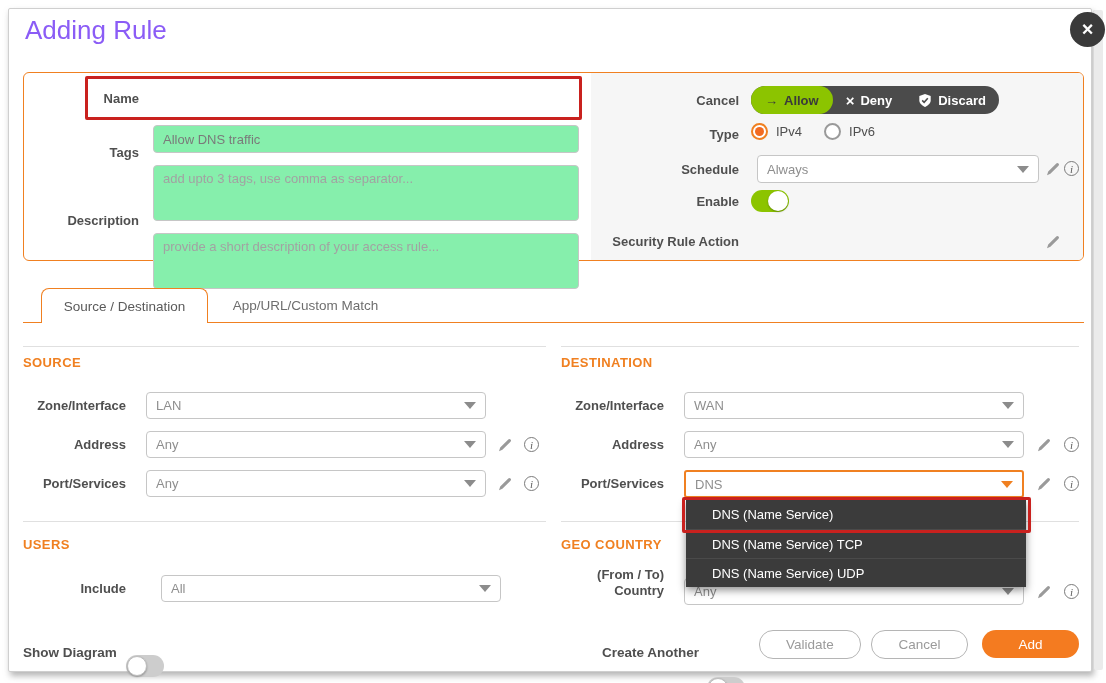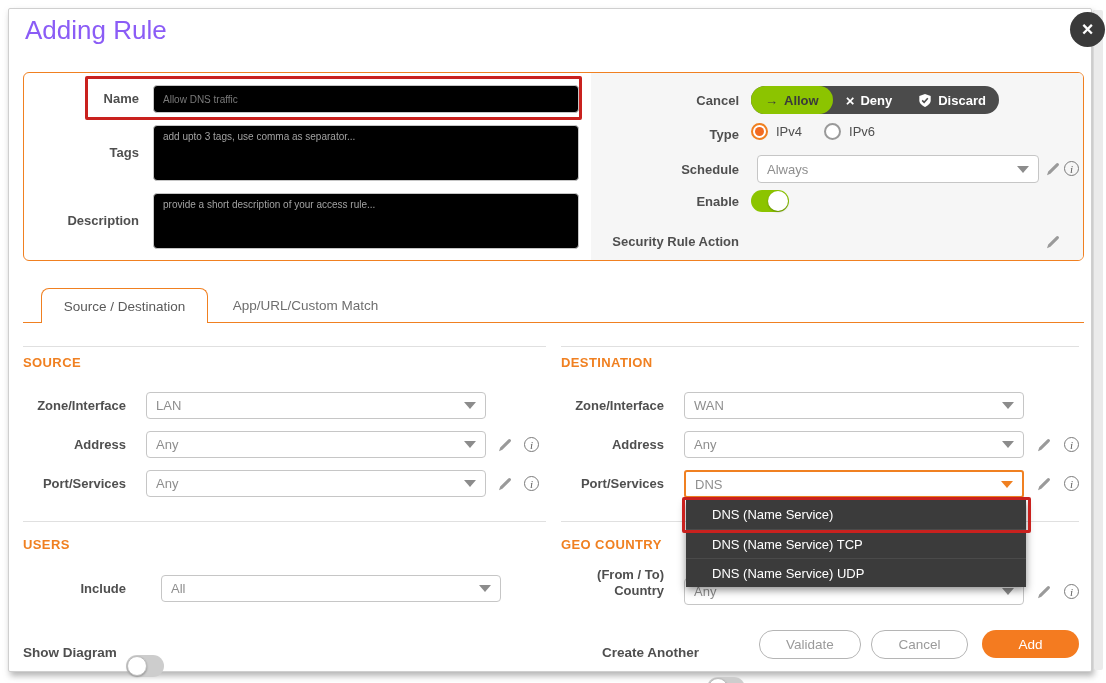--- a/index.html
+++ b/index.html
@@ -21,23 +21,23 @@
   #dlg-title { left:16px; top:6px; font-size:26px; color:#8b5cf6; }
 
   
   #gen-box { left:14px; top:63px; width:1061px; height:189px;
     border:1px solid #F08021; border-radius:6px; background:#fff; }
   #gen-right-bg { left:582px; top:64px; width:492px; height:187px;
     background:#f6f6f6; border-radius:0 5px 5px 0; }
 
   .lbl { font-size:13px; font-weight:bold; color:#4f4f4f; text-align:right; line-height:16px; }
 
-  .tbox { border:1px solid #c6c6c6; border-radius:4px; background:#000000;
-    font-size:10px; color:#6e6e6e; padding:5px 9px; width:100%; height:100%;
-    font-family:"Liberation Sans","DejaVu Sans",sans-serif; resize:none; outline:none; }
+  .tbox { border:1px solid #c6c6c6; border-radius:4px; background:#86efac;
+    font-size:13px; color:#6e6e6e; padding:5px 9px; width:100%; height:100%;
+    font-family:"Liberation Sans","DejaVu Sans",sans-serif; resize:none; outline:none;margin-top:40px; }
   .tbox::placeholder { color:#a2a2a2; }
 
   .select { border:1px solid #c6c6c6; border-radius:4px; background:#fff;
     display:flex; align-items:center; padding:0 9px; color:#8e8e8e; font-size:13px;
     cursor:pointer; }
   .select .grow { flex:1 1 auto; overflow:hidden; white-space:nowrap; }
   .caret { width:0; height:0; border-left:6px solid transparent; border-right:6px solid transparent;
     border-top:7px solid #8c8c8c; flex:0 0 auto; margin-left:6px; }
   .caret.orange { border-top-color:#F08021; }
 

